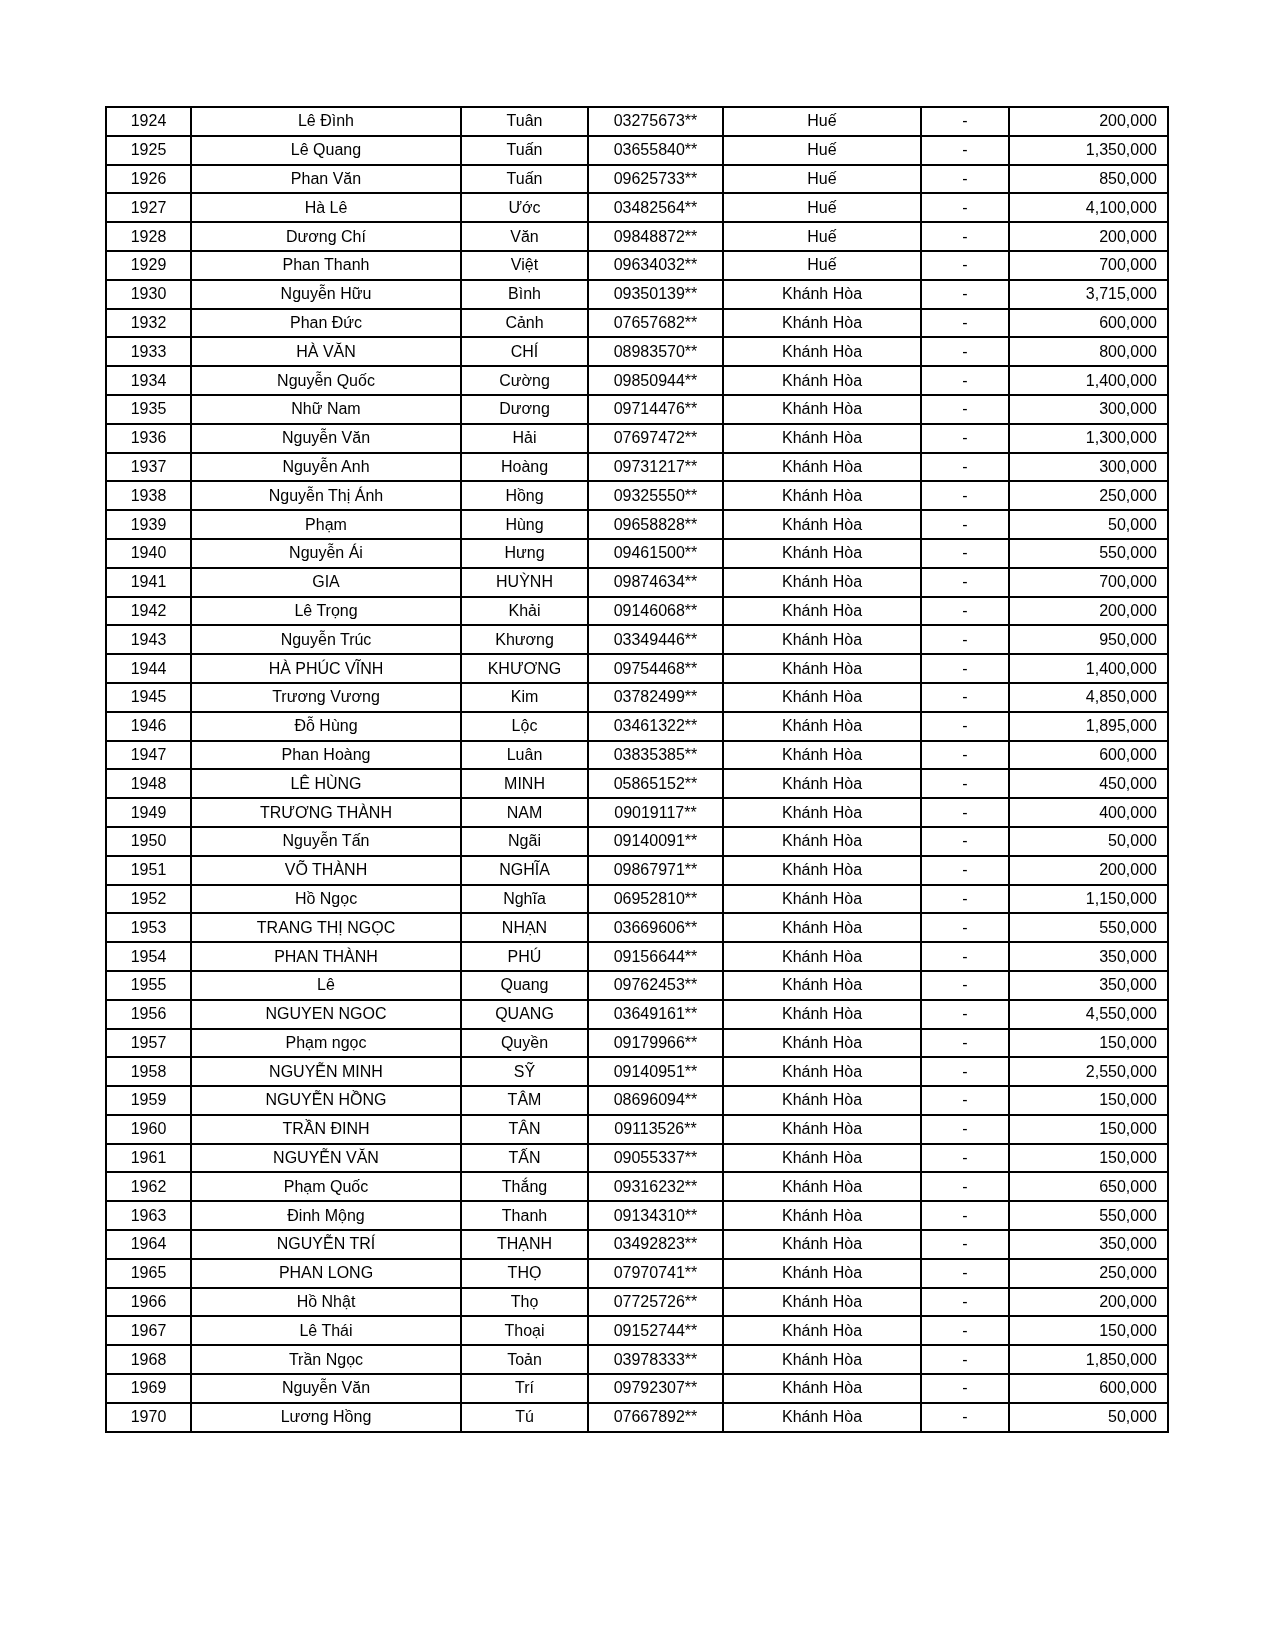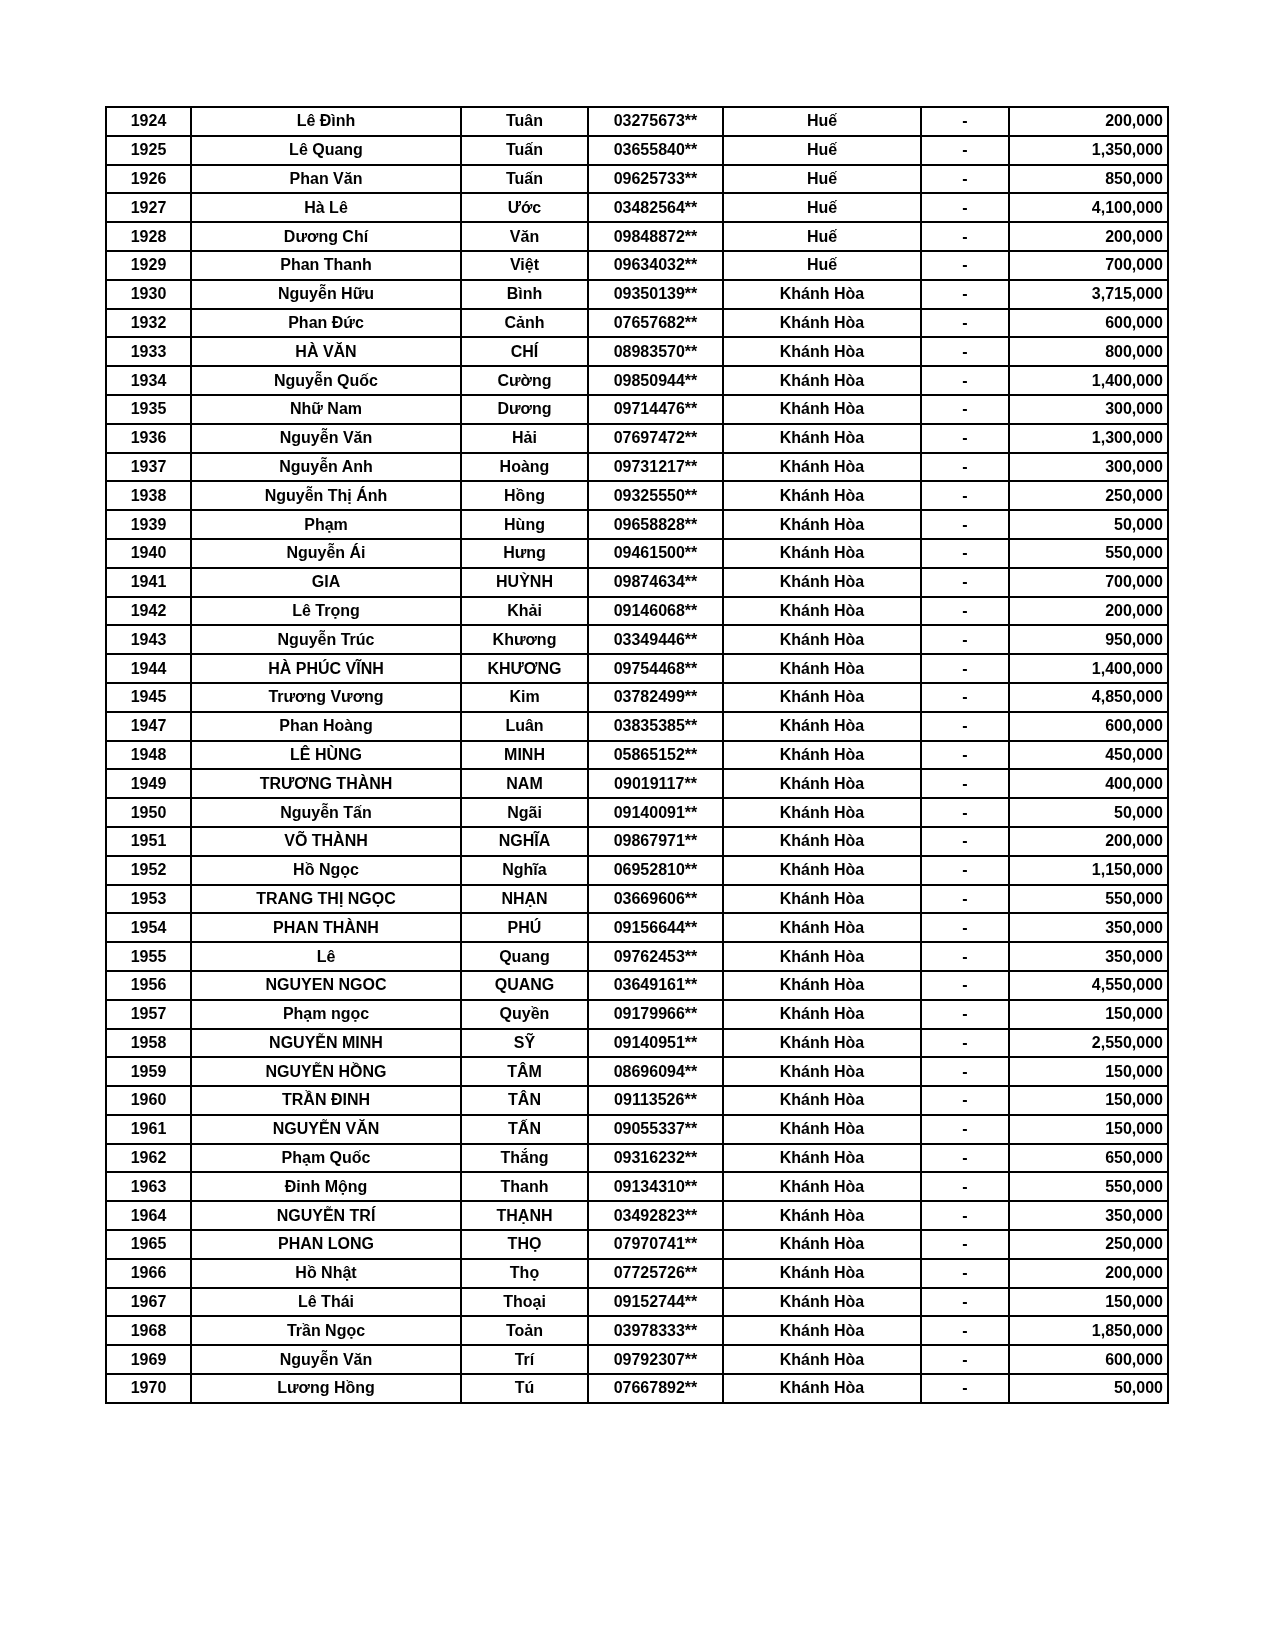--- a/index.html
+++ b/index.html
@@ -8,21 +8,20 @@
     background: #ffffff;
   }
   .page {
     position: relative;
     width: 1275px;
     height: 1650px;
     background: #ffffff;
     font-family: "Liberation Sans", sans-serif;
     color: #000000;
     overflow: hidden;
-    font-weight: bold;
   }
   .data-table {
     position: absolute;
     left: 105px;
     top: 106px;
     width: 1062px;
     border-collapse: collapse;
     table-layout: fixed;
     font-size: 16px;
   }
@@ -30,21 +29,21 @@
     border: 2px solid #000000;
     height: 26.8px;
     padding: 0 4px;
     text-align: center;
     vertical-align: middle;
     white-space: nowrap;
     overflow: hidden;
   }
   .data-table td.col-amount {
     text-align: right;
-    padding-right: 4px;
+    padding-right: 10px;
   }
   
   .w-stt      { width: 85px;  }
   .w-first    { width: 270px; }
   .w-given    { width: 127px; }
   .w-phone    { width: 135px; }
   .w-province { width: 198px; }
   .w-sep      { width: 88px;  }
   .w-amount   { width: 159px; }
 </style>
@@ -246,20 +245,29 @@
         <tr>
           <td>1945</td>
           <td>Trương Vương</td>
           <td>Kim</td>
           <td>03782499**</td>
           <td>Khánh Hòa</td>
           <td>-</td>
           <td class="col-amount">4,850,000</td>
         </tr>
         <tr>
+          <td>1946</td>
+          <td>Đỗ Hùng</td>
+          <td>Lộc</td>
+          <td>03461322**</td>
+          <td>Khánh Hòa</td>
+          <td>-</td>
+          <td class="col-amount">1,895,000</td>
+        </tr>
+        <tr>
           <td>1947</td>
           <td>Phan Hoàng</td>
           <td>Luân</td>
           <td>03835385**</td>
           <td>Khánh Hòa</td>
           <td>-</td>
           <td class="col-amount">600,000</td>
         </tr>
         <tr>
           <td>1948</td>

